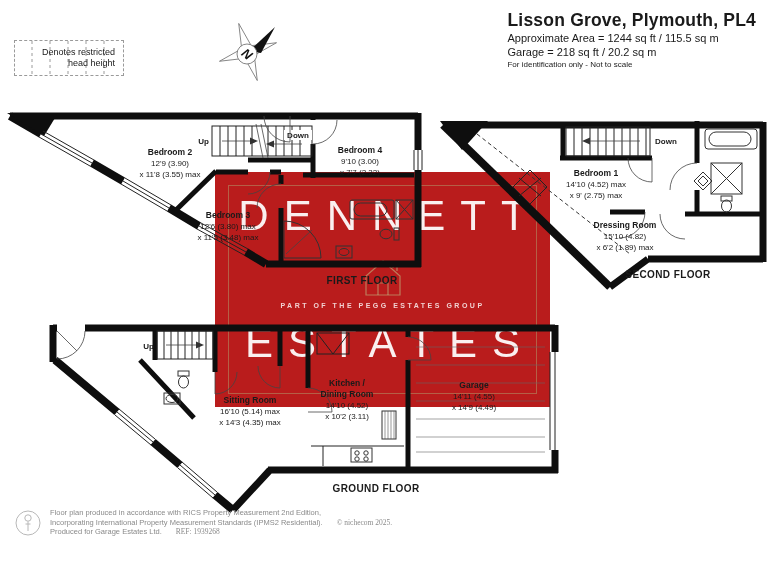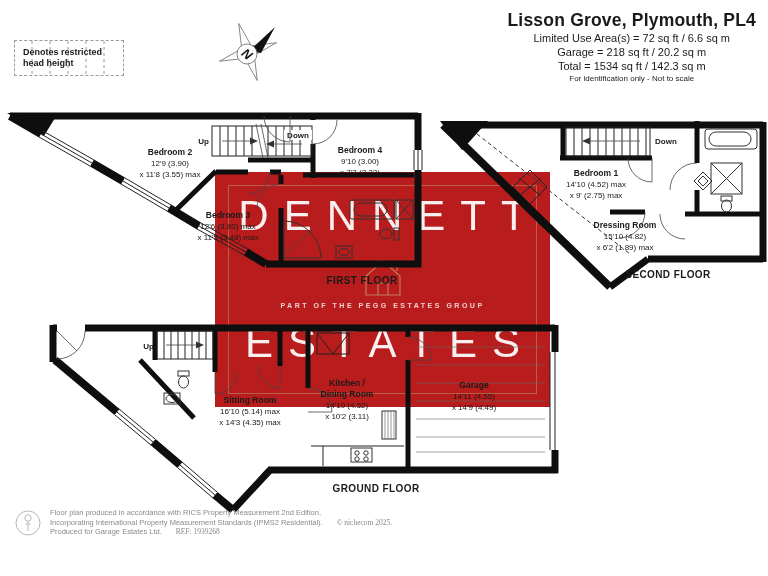--- a/index.html
+++ b/index.html
@@ -1,26 +1,26 @@
 <!DOCTYPE html>
 <html><head>
 <meta charset="utf-8">
 <style>
   html,body{margin:0;padding:0;background:#fff;}
   #canvas{position:relative;width:768px;height:576px;background:#fff;overflow:hidden;
           font-family:"Liberation Sans",sans-serif;color:#1a1a1a;}
   
-  #titleblock{position:absolute;top:10px;right:12px;text-align:center;z-index:5;}
+  #titleblock{position:absolute;top:10px;right:12px;text-align:left;z-index:5;}
   #titleblock h1{margin:0;font-size:17.5px;font-weight:bold;letter-spacing:.2px;}
   .arealine{font-size:11px;line-height:14px;}
   .idnote{font-size:8px;margin-top:1px;color:#222;}
   
   #legend{position:absolute;left:14px;top:40px;width:110px;height:36px;z-index:5;
           border:1px dashed #9a9a9a;box-sizing:border-box;display:flex;align-items:center;justify-content:center;}
-  #legend .lgtext{position:relative;font-size:9px;font-weight:bold;text-align:left;line-height:11px;width:92px;}
+  #legend .lgtext{position:relative;font-size:9px;font-weight:normal;text-align:right;line-height:11px;width:92px;}
   #legend svg{position:absolute;inset:0;}
   
   #compass{position:absolute;left:216px;top:20px;z-index:5;}
   
   #watermark{position:absolute;left:215px;top:172px;width:335px;height:235px;background:#b91c1c;z-index:1;}
   #wm-border{position:absolute;inset:13px;border:1px solid rgba(178,162,112,.5);}
   .wm-big{position:absolute;left:0;width:100%;text-align:center;color:rgba(255,255,255,.93);
           font-size:42px;letter-spacing:15px;text-indent:15px;font-weight:400;}
   #wm-line1{top:20px;}
   #wm-line2{top:147px;}
@@ -220,23 +220,22 @@
         <text class="rname" x="474" y="388">Garage</text>
         <text class="rdim" x="474" y="399">14'11 (4.55)</text>
         <text class="rdim" x="474" y="410">x 14'9 (4.49)</text>
         <text class="flabel" x="376" y="492">GROUND FLOOR</text>
       </g>
     </g>
   </svg>
 
   <div id="titleblock">
     <h1>Lisson Grove, Plymouth, PL4</h1>
-    <div class="arealine">Limited Use Area(s) = 72 sq ft / 6.6 sq m</div>
+    <div class="arealine">Approximate Area = 1244 sq ft / 115.5 sq m</div>
     <div class="arealine">Garage = 218 sq ft / 20.2 sq m</div>
-    <div class="arealine">Total = 1534 sq ft / 142.3 sq m</div>
     <div class="idnote">For identification only - Not to scale</div>
   </div>
 
   <div id="legend">
     <svg width="108" height="34">
       <g stroke="#9a9a9a" stroke-width="1" stroke-dasharray="3,3">
         <line x1="17" y1="0" x2="17" y2="34"></line>
           <line x1="35" y1="0" x2="35" y2="34"></line>
         <line x1="53" y1="0" x2="53" y2="34"></line>
           <line x1="71" y1="0" x2="71" y2="34"></line>

